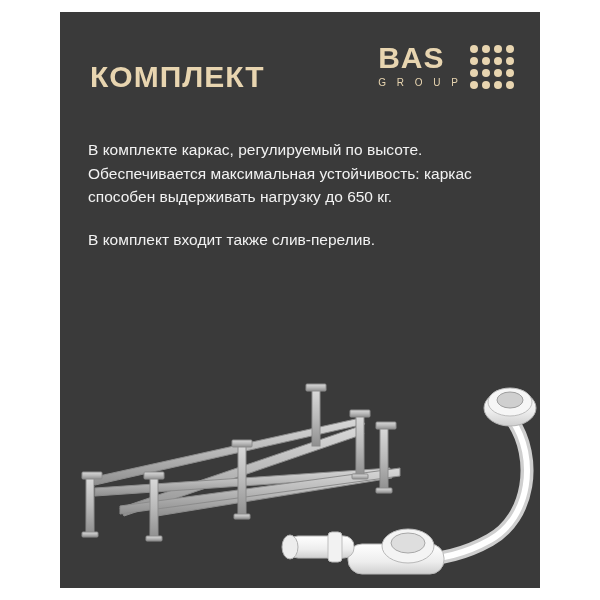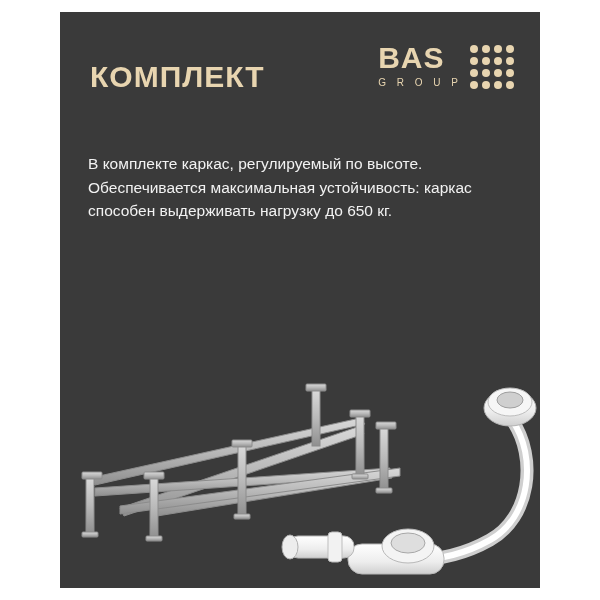--- a/index.html
+++ b/index.html
@@ -89,21 +89,21 @@
     font-size: 10px;
     font-weight: bold;
     letter-spacing: 0.6px;
     color: #e8d5b0;
     text-align: center;
   }
   
   .body-text {
     position: absolute;
     left: 28px;
-    top: 140px;
+    top: 126px;
     width: 430px;
     color: #f2f2f2;
     font-size: 15.5px;
     line-height: 1.52;
   }
   .body-text p {
     margin: 0 0 19px 0;
   }
   .body-text p:last-child {
     margin-bottom: 0;
@@ -147,20 +147,21 @@
           <span></span>
             <span></span>
             <span></span>
             <span></span>
         </div>
       </div>
     </div>
 
     <div class="body-text">
       <p>В комплекте каркас, регулируемый по высоте. Обеспечивается максимальная устойчивость: каркас способен выдерживать нагрузку до 650 кг.</p>
+      <p>В комплект входит также слив-перелив.</p>
     </div>
 
     <svg class="illustration" viewBox="0 0 480 260">
       <defs>
         <linearGradient id="metal" x1="0" y1="0" x2="0" y2="1">
           <stop offset="0%" stop-color="#d9d9d9"></stop>
           <stop offset="50%" stop-color="#b9b9b9"></stop>
           <stop offset="100%" stop-color="#8f8f8f"></stop>
         </linearGradient>
         <linearGradient id="white" x1="0" y1="0" x2="0" y2="1">

